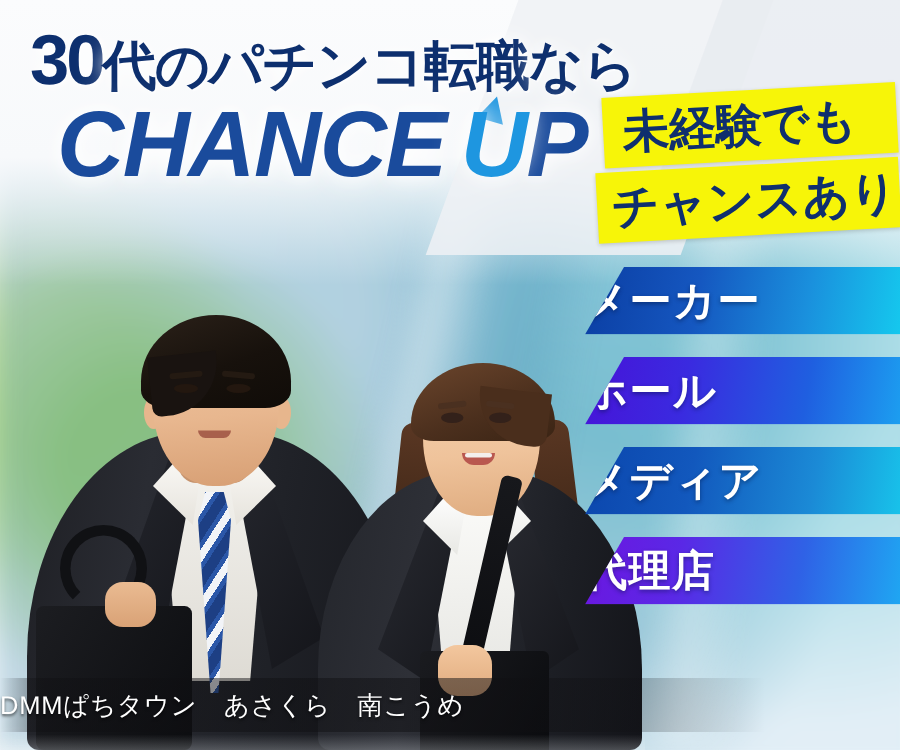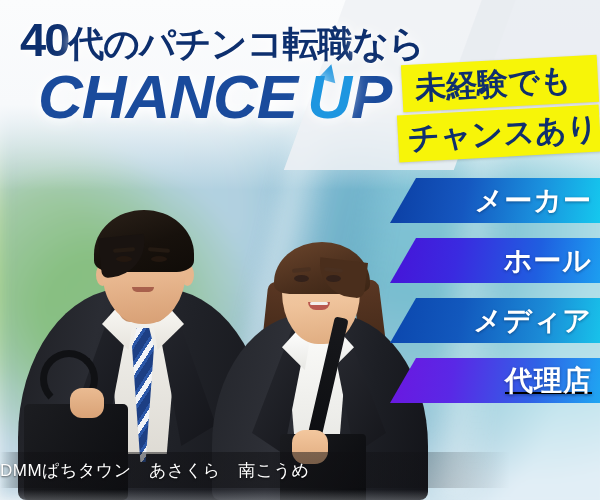--- a/index.html
+++ b/index.html
@@ -276,37 +276,37 @@
     font-size:31px;
     padding-left:10px;
   }
 
   
   .cats { position:absolute; right:0; top:178px; width:210px; }
   .cat {
     position:relative;
     height:45px;
     margin-bottom:15px;
-    display:flex; align-items:center; justify-content:flex-end;
+    display:flex; align-items:center; justify-content:flex-start;
     clip-path: polygon(26px 0, 100% 0, 100% 100%, 0 100%);
     padding-right:8px;
     box-shadow:0 2px 5px rgba(0,0,0,.18);
   }
   .cat-label{
     color:#ffffff;
     font-size:28px;
     font-weight:bold;
     letter-spacing:1px;
     text-shadow:0 1px 3px rgba(0,20,60,.45);
     line-height:1;
   }
   .cat.c1 { background:linear-gradient(100deg,#0b3ea3 0%, #1557c0 36%, #1a90dd 70%, #15c8ee 100%); }
   .cat.c2 { background:linear-gradient(100deg,#4713d8 0%, #3a2ae0 32%, #1f5fe0 70%, #1c9ef0 100%); }
   .cat.c3 { background:linear-gradient(100deg,#0b46ad 0%, #1258bd 34%, #1b8ad6 72%, #18c2ea 100%); }
-  .cat.c4 { background:linear-gradient(100deg,#6b17e0 0%, #5a28e6 30%, #2f62e6 68%, #1fa6f2 100%);text-decoration:underline; }
+  .cat.c4 { background:linear-gradient(100deg,#6b17e0 0%, #5a28e6 30%, #2f62e6 68%, #1fa6f2 100%); }
   .cat.c5 { background:linear-gradient(100deg,#0f56c8 0%, #1468d4 32%, #17a0e4 70%, #16d2f2 100%); }
 
   
   .credit {
     position:absolute; left:0; bottom:12px; width:600px;
     height:36px;
     display:flex; align-items:center;
     background:linear-gradient(90deg, rgba(15,15,18,0) 0%, rgba(15,15,18,0.45) 5%, rgba(15,15,18,0.5) 55%, rgba(15,15,18,0.0) 85%);
   }
   .credit-text{
@@ -371,21 +371,21 @@
       <div class="w-mouth"></div>
       <div class="w-strap"></div>
       <div class="w-bag"></div>
       <div class="w-hand"></div>
     </div>
 
     <div class="people-fade"></div>
   </div>
 
   <div class="headline">
-    <span class="num">40</span><span class="sm">代のパチンコ転職</span><span class="sm">なら</span>
+    <span class="num">30</span><span class="sm">代のパチンコ転職</span><span class="sm">なら</span>
   </div>
 
   <div class="logo">
     <span class="chance">CHANCE</span><span class="up-wrap"><span class="arrow-up"></span><span class="u">U</span><span class="p">P</span></span>
   </div>
 
   <div class="badge badge-1">
     <span>未経験でも</span>
   </div>
   <div class="badge badge-2">

